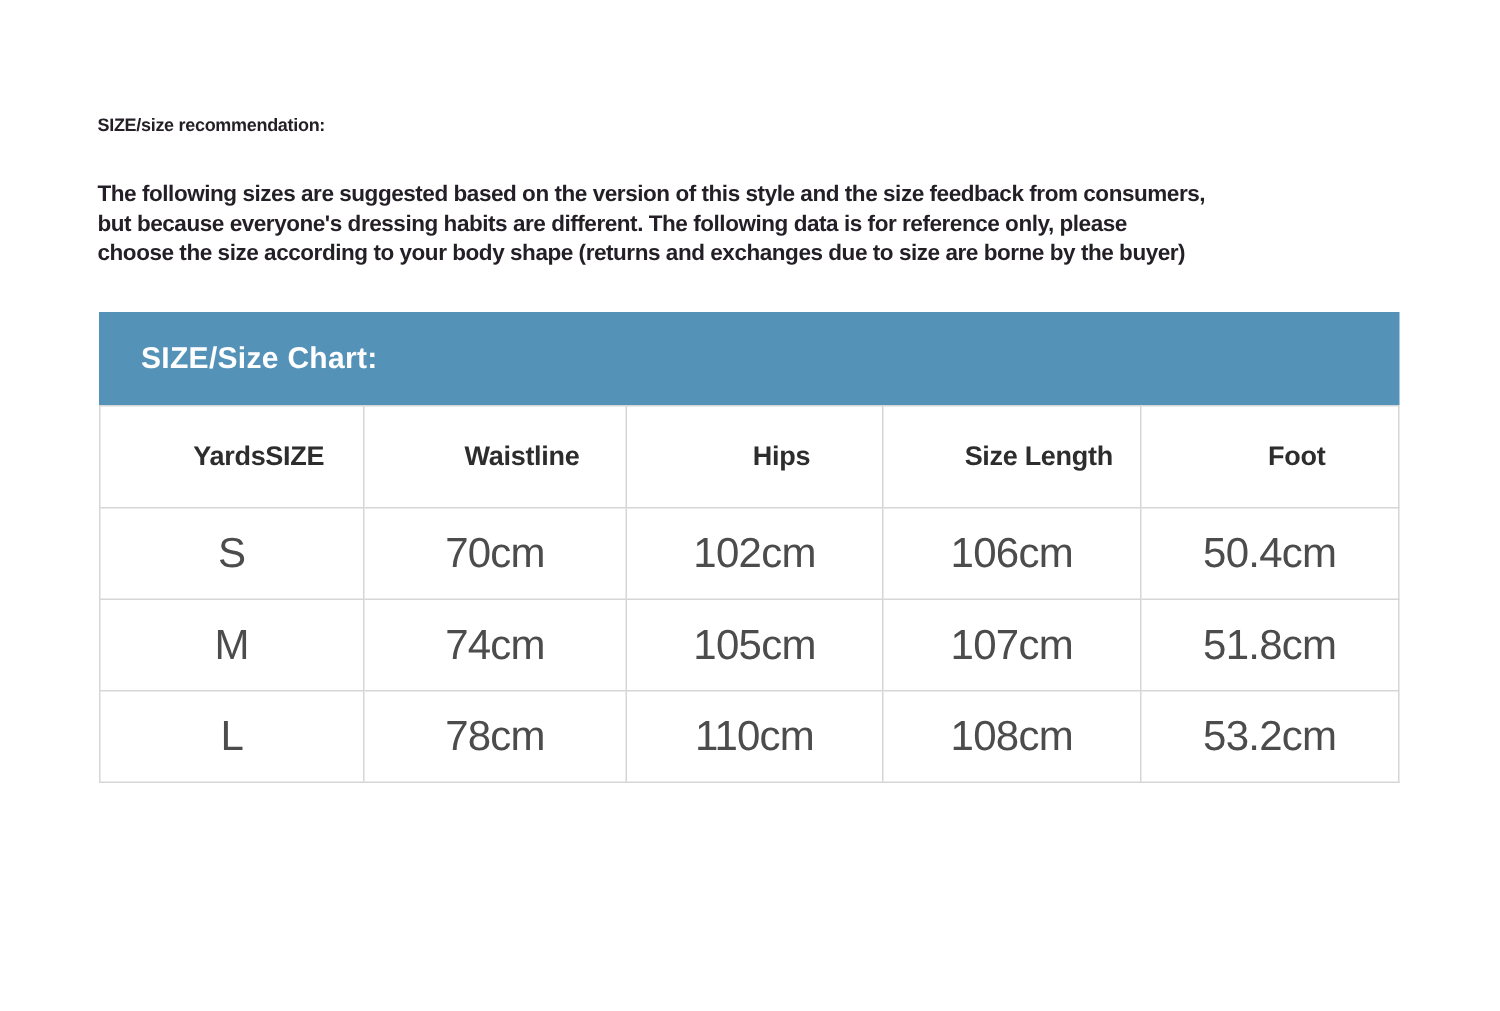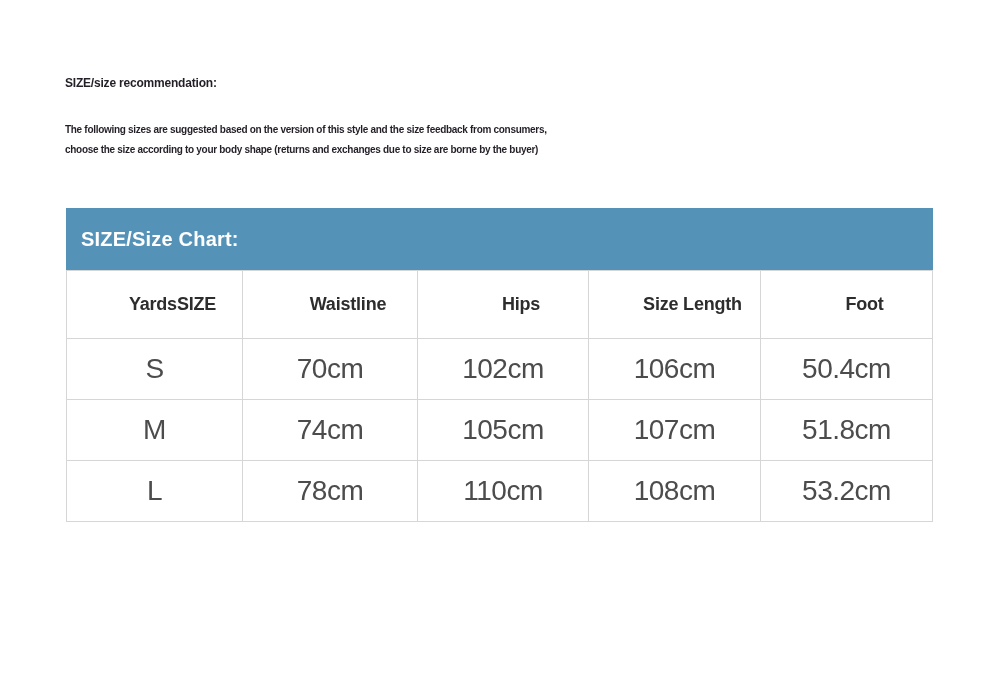--- a/index.html
+++ b/index.html
@@ -20,38 +20,38 @@
     top: 76px;
     font-size: 12px;
     font-weight: 700;
     color: #241f27;
     letter-spacing: -0.2px;
   }
   .intro {
     position: absolute;
     left: 65px;
     top: 120px;
-    font-size: 10px;
+    font-size: 15px;
     font-weight: 700;
     color: #241f27;
     line-height: 19.5px;
     letter-spacing: -0.3px;
     white-space: nowrap;
   }
   .title-bar {
     position: absolute;
     left: 66px;
     top: 208px;
     width: 867px;
     height: 62px;
     background: #5492b8;
     display: flex;
     align-items: center;
     box-sizing: border-box;
-    padding-left: 15px;
+    padding-left: 28px;
   }
   .title-bar .title-text {
     color: #ffffff;
     font-size: 20px;
     font-weight: 700;
     letter-spacing: 0.2px;
   }
   table.size-table {
     position: absolute;
     left: 66px;
@@ -87,20 +87,21 @@
 </style>
 </head>
 <body>
 
 <div>
 
   <div class="heading">SIZE/size recommendation:</div>
 
   <div class="intro">
     <div>The following sizes are suggested based on the version of this style and the size feedback from consumers,</div>
+    <div>but because everyone's dressing habits are different. The following data is for reference only, please</div>
     <div>choose the size according to your body shape (returns and exchanges due to size are borne by the buyer)</div>
   </div>
 
   <div class="title-bar">
     <span class="title-text">SIZE/Size Chart:</span>
   </div>
 
   <table class="size-table">
     <colgroup>
       <col style="width:176px">

